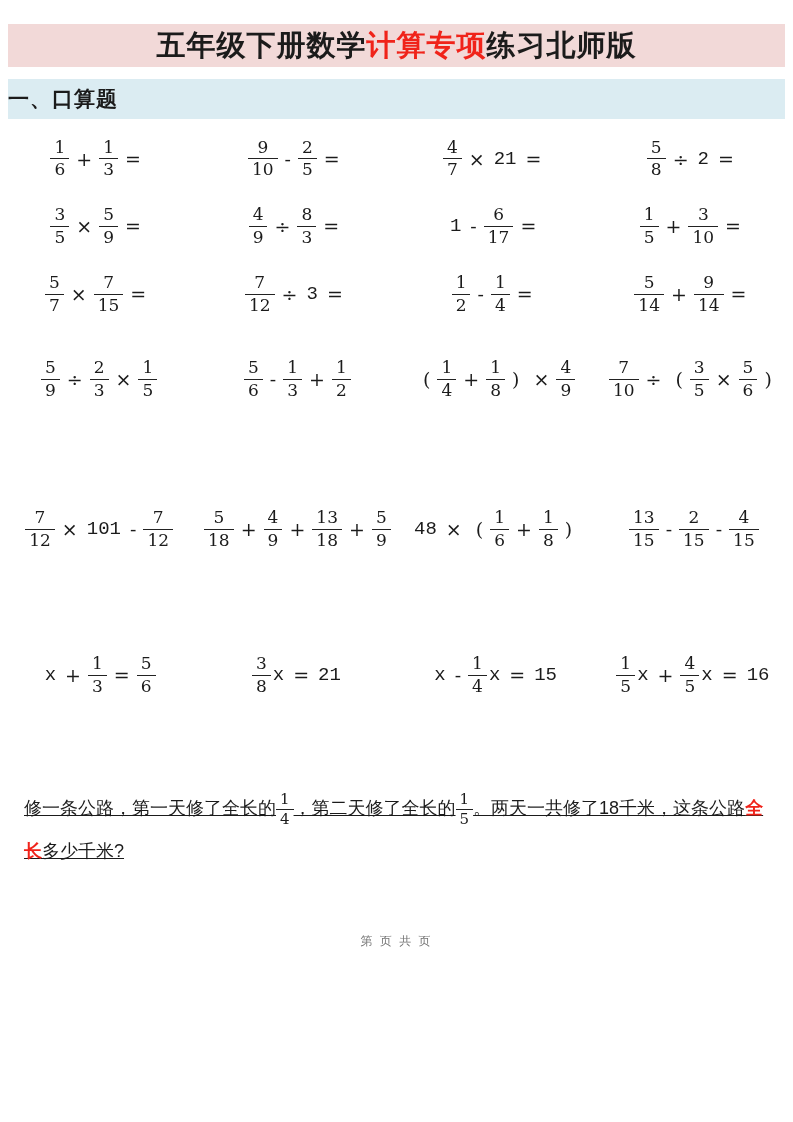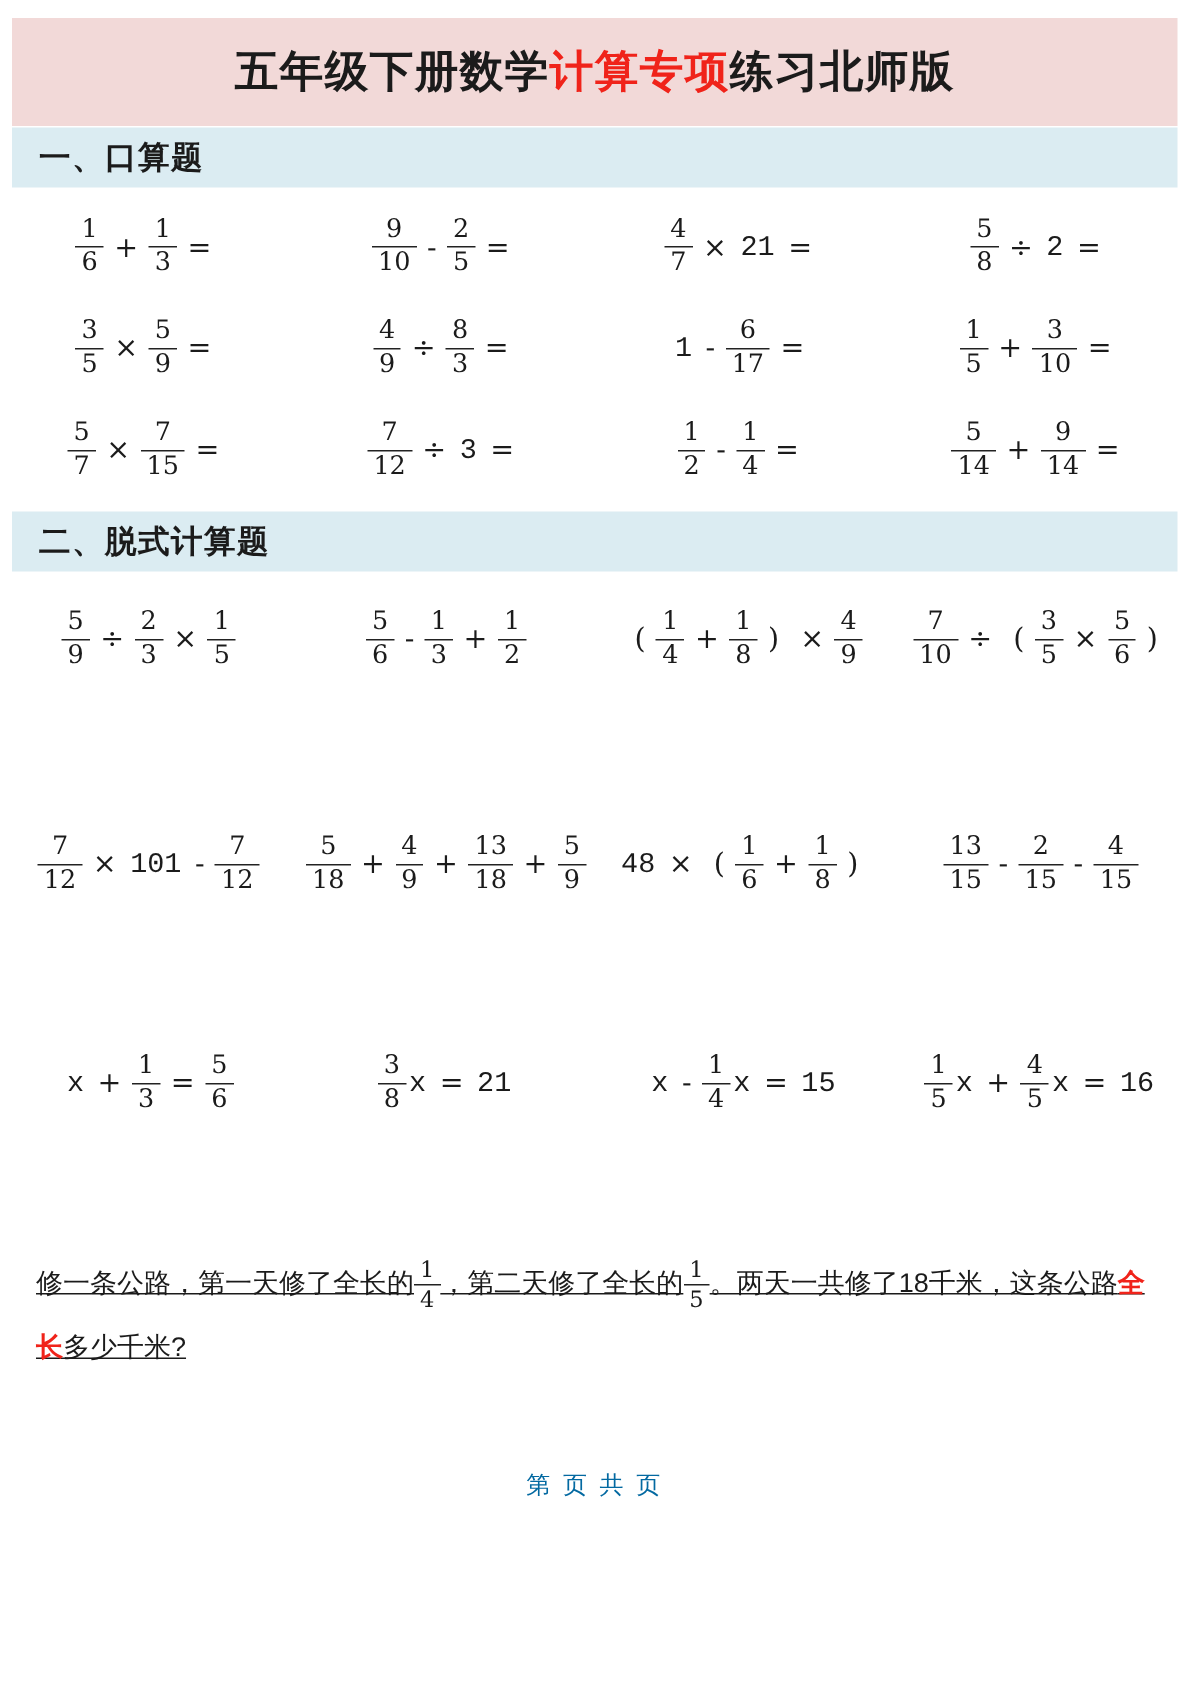--- a/index.html
+++ b/index.html
@@ -5,33 +5,32 @@
   * { margin: 0; padding: 0; box-sizing: border-box; }
   html, body { background: #ffffff; }
   body {
     width: 793px; height: 1122px;
     font-family: "Liberation Sans", "DejaVu Sans", sans-serif;
     color: #1b1b1b;
     overflow: hidden;
     padding-top: 12px;
   }
   .title-band {
-    margin: 0 8px; height: 72px;
+    margin: 12px 8px; height: 43px;
     background: var(--header-bg, #f2d9d8);
     display: flex; align-items: center; justify-content: center;
   }
   .title-band h1 {
     font-size: 29px; font-weight: bold; letter-spacing: 1px;
   }
   .title-band .red { color: var(--accent-red, #f0231a); }
   .band {
     margin: 1px 8px 0; height: 40px;
     background: var(--band-bg, #dbecf2);
     display: flex; align-items: center;
-    padding-left: 18px;
   }
   .band h2 { font-size: 21px; font-weight: bold; letter-spacing: 1px; }
   .problems {
     display: grid;
     grid-template-columns: repeat(4, 1fr);
   }
   .grid-oral {
     height: 215px;
     grid-template-rows: repeat(3, 1fr);
     padding: 6px 0;
@@ -65,21 +64,21 @@
   .word {
     height: 160px;
     padding: 14px 24px 0;
     font-size: 18px; line-height: 2.4; text-decoration: underline;
   }
   .word .frac { font-size: 15px; line-height: 1.1; }
   .word .tk-red { color: var(--accent-red, #f0231a); font-weight: bold; }
   .tk-red { color: var(--accent-red, #f0231a); font-weight: bold; }
   .footer {
     height: 27px; text-align: center;
-    font-size: 16px; letter-spacing: 2px; color: #0369a1;
+    font-size: 12px; letter-spacing: 2px; color: #737373;
   }
 </style>
 </head>
 <body>
 
 <div class="page">
 
   <div class="title-band">
     <h1><span>五年级下册数学</span><span class="red">计算专项</span><span>练习北师版</span></h1>
   </div>
@@ -218,23 +217,20 @@
           <span class="frac">
             <span class="num">9</span>
             <span class="den">14</span>
           </span>
           <span class="tk-op">=</span>
         </div>
       </div>
   </section>
 
   <section class="sec2">
-    <div class="band">
-      <h2>二、脱式计算题</h2>
-    </div>
     <div class="problems grid-row">
         <div class="problem">
           <span class="frac">
             <span class="num">5</span>
             <span class="den">9</span>
           </span>
           <span class="tk-op">÷</span>
           <span class="frac">
             <span class="num">2</span>
             <span class="den">3</span>

